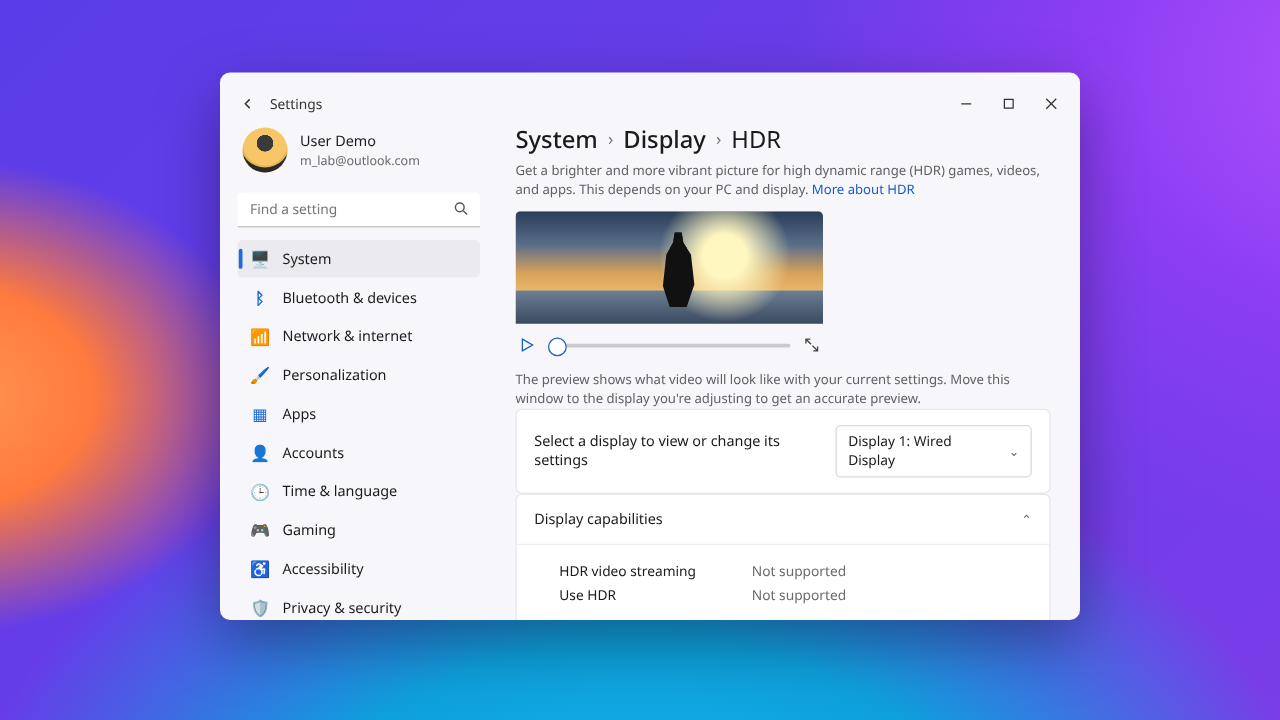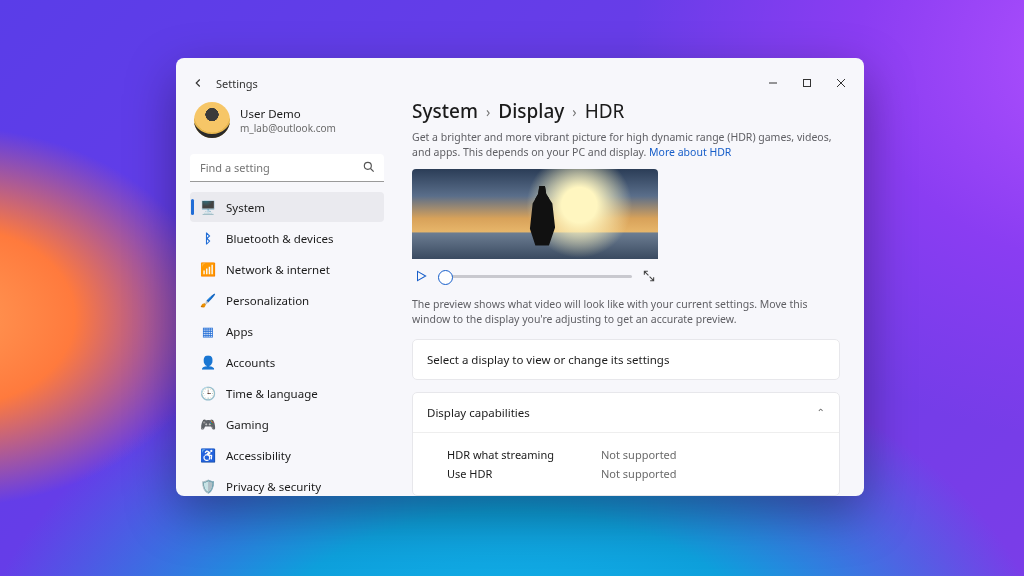--- a/index.html
+++ b/index.html
@@ -72,21 +72,21 @@
                 linear-gradient(#111,#111);
     clip-path: polygon(42% 0, 58% 0, 62% 14%, 80% 30%, 88% 70%, 70% 100%, 30% 100%, 14% 72%, 22% 30%, 38% 14%);
   }
   .preview-ctrl { display:flex; align-items:center; gap:10px; padding: 10px 2px 4px 2px; }
   .play { color:#175ec9; }
   .slider { flex:1; height:3px; background:#c9c9cf; border-radius:2px; position:relative; }
   .slider::before { content:""; position:absolute; left:0; top:-5px; width:13px; height:13px; border:1.5px solid #175ec9; background:#fff; border-radius:50%; }
   .expand { color:#444; }
   .note { font-size:10.5px; color:#5f5f64; margin-top:10px; line-height:1.4; max-width: 430px; }
   .card {
-    margin-top:12px; background:#fff; border:1px solid #e7e7eb; border-radius:5px;
+    margin-top:0; background:#fff; border:1px solid #e7e7eb; border-radius:5px;
     padding: 0; font-size: 11.5px; color:#1b1b1b;
   }
   .card-row { display:flex; align-items:center; justify-content:space-between; padding:12px 14px; }
   .card-row + .card-row, .card-sub { border-top:1px solid #eee; }
   .selector { display:flex; align-items:center; gap:6px; color:#1b1b1b; border:1px solid #d8d8de; padding:5px 9px; border-radius:4px; font-size:11px; }
   .chev { color:#666; font-size:10px; }
   .card-sub { padding: 10px 14px 14px 34px; }
   .kv { display:flex; gap:24px; font-size:11px; margin-top:4px; }
   .kv .k { width:130px; color:#1b1b1b; }
   .kv .v { color:#6b6b6b; }
@@ -219,31 +219,35 @@
               </svg>
             </span>
           </div>
         </div>
 
         <div class="note">The preview shows what video will look like with your current settings. Move this window to the display you're adjusting to get an accurate preview.</div>
 
         <div class="card">
           <div class="card-row">
             <span>Select a display to view or change its settings</span>
+            <div class="selector">
+              <span>Display 1: Wired Display</span>
+              <span class="chev">⌄</span>
+            </div>
           </div>
         </div>
 
         <div class="card">
           <div class="card-row">
             <span>Display capabilities</span>
             <span class="chev">⌃</span>
           </div>
           <div class="card-sub">
             <div class="kv">
-              <span class="k">HDR what streaming</span>
+              <span class="k">HDR video streaming</span>
               <span class="v">Not supported</span>
             </div>
             <div class="kv">
               <span class="k">Use HDR</span>
               <span class="v">Not supported</span>
             </div>
           </div>
         </div>
 
       </div>

